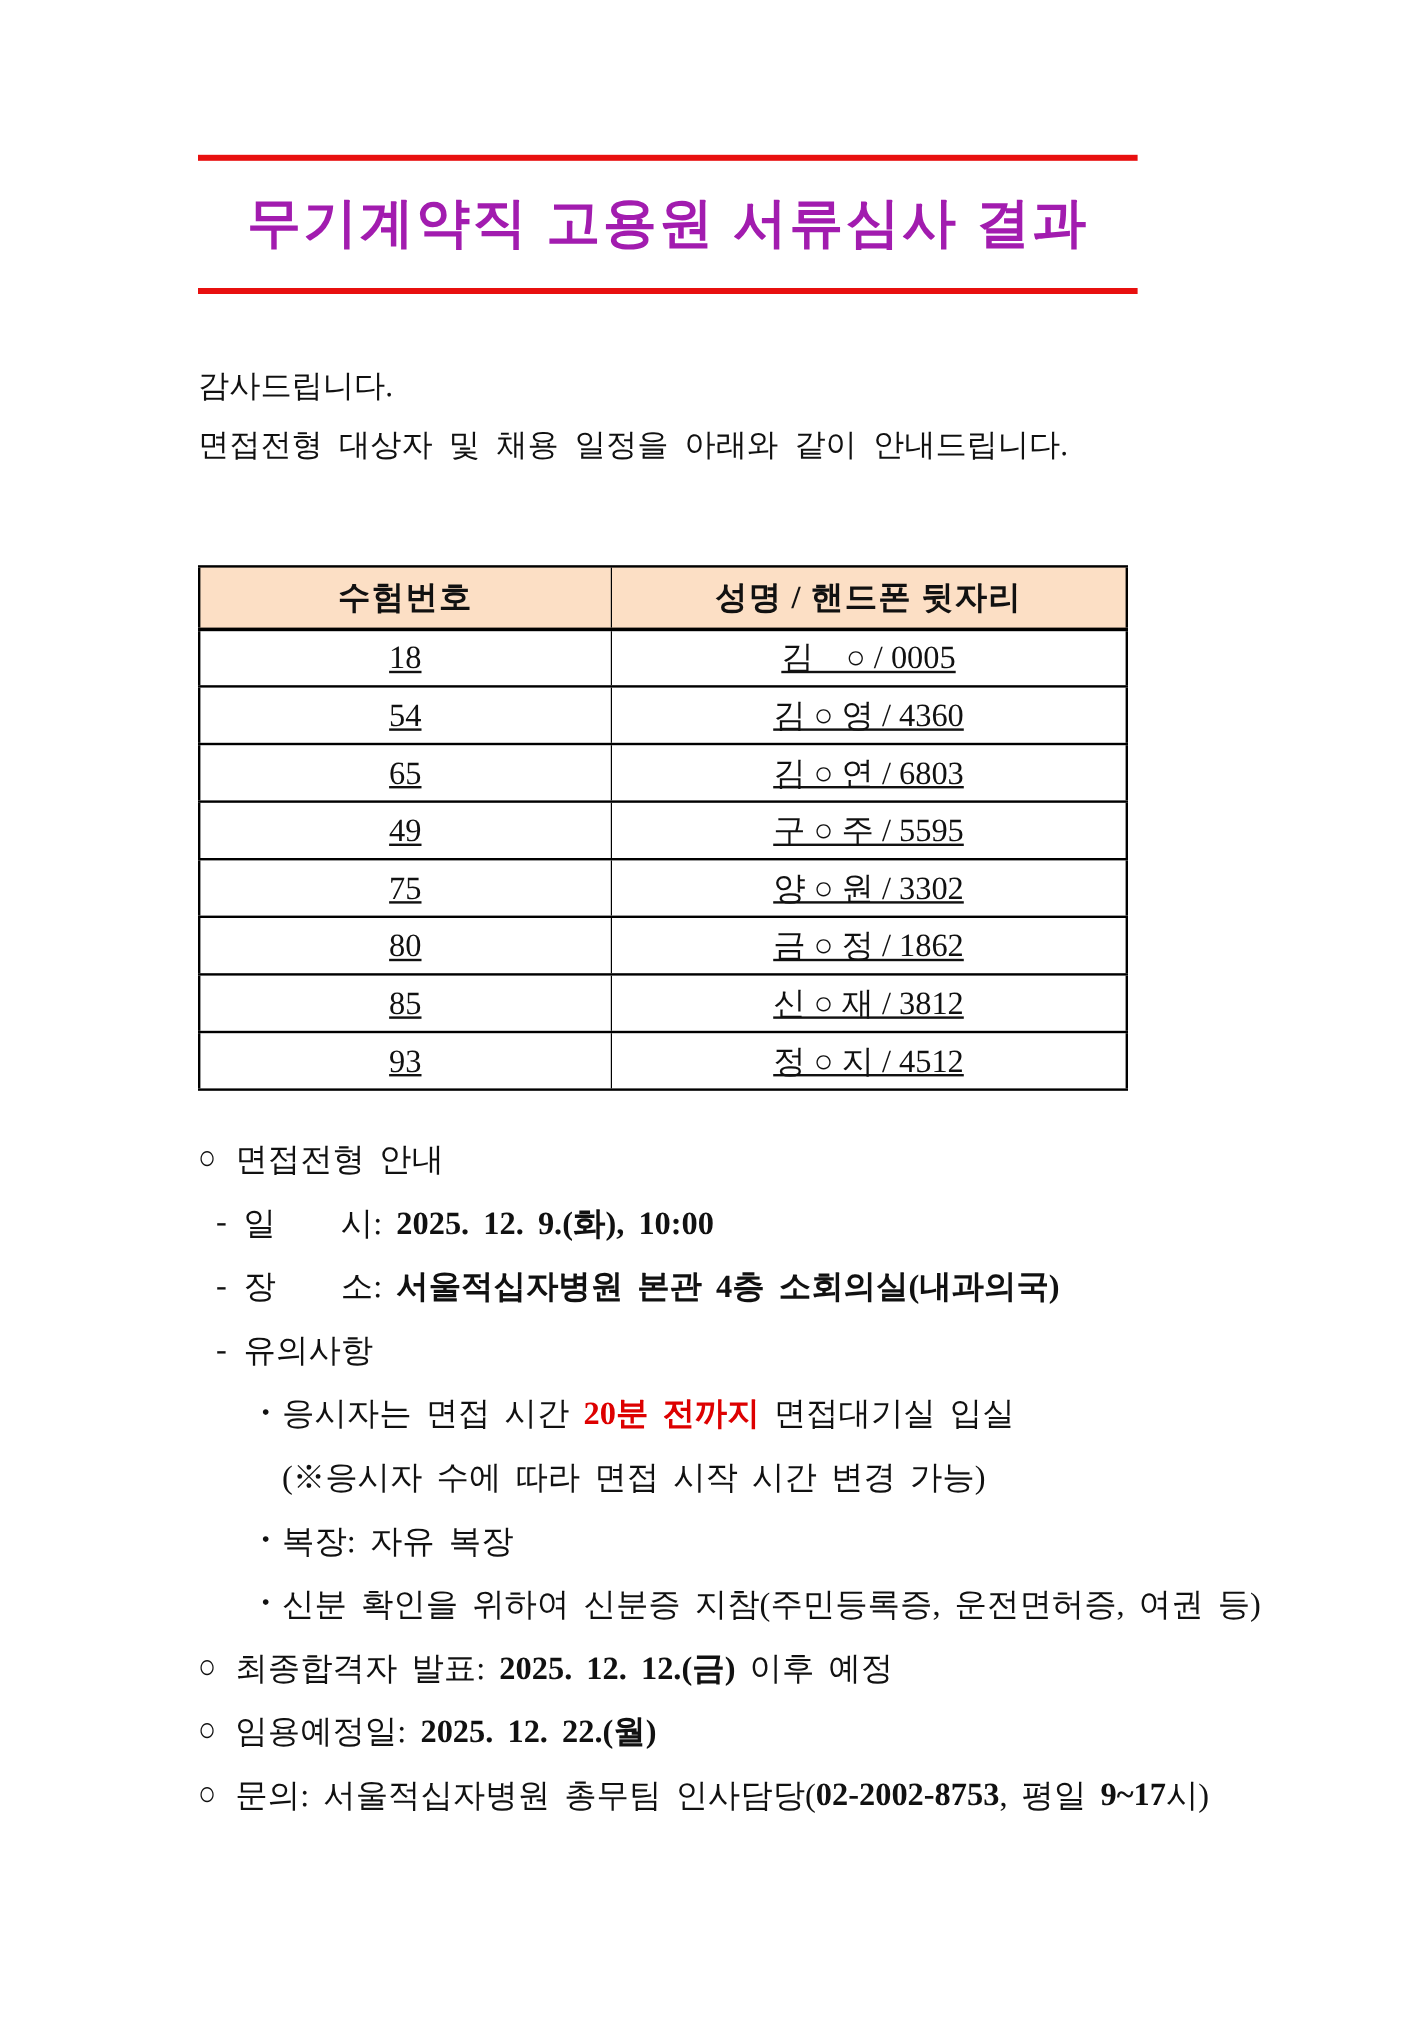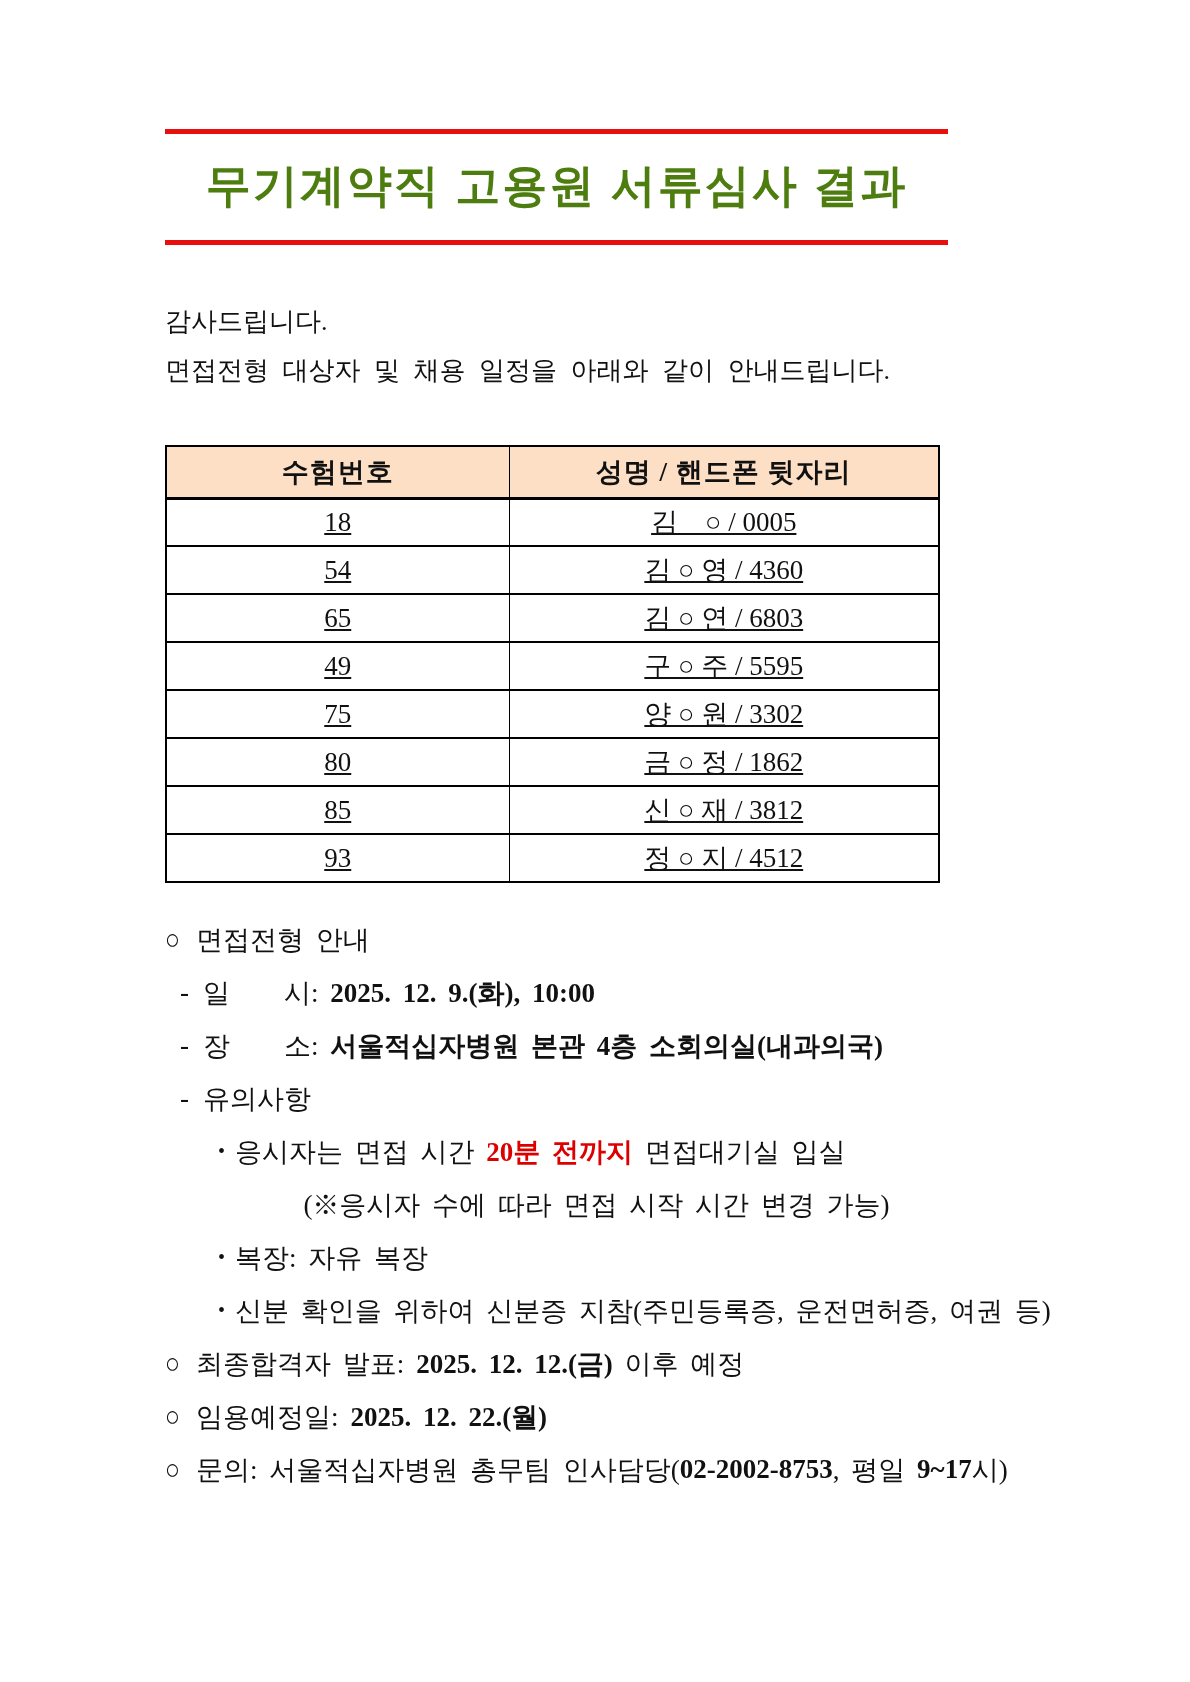--- a/index.html
+++ b/index.html
@@ -24,35 +24,35 @@
     background:#e8100f;
     width:783px;
   }
   .title {
     width:783px;
     text-align:center;
     font-family:"Liberation Sans","DejaVu Sans",sans-serif;
     font-weight:800;
     font-size:45px;
     letter-spacing:2px;
-    color:#4d7c0f;
+    color:#a21caf;
     padding:22px 0 24px 0;
   }
 
   
   .intro {
     margin-top:52px;
     font-size:26px;
     line-height:49px;
   }
   .intro-line { white-space:pre; word-spacing:7px; }
 
   
   table.roster {
-    margin-top:50px;
+    margin-top:76px;
     width:775px;
     border-collapse:collapse;
     border:2px solid #000;
     font-size:27px;
     table-layout:fixed;
   }
   table.roster col.c1 { width:343px; }
   table.roster th {
     background:#fcdfc5;
     font-weight:bold;
@@ -78,21 +78,21 @@
   .n-line {
     display:flex;
     align-items:center;
     height:53px;
     font-size:27px;
     word-spacing:5px;
     white-space:pre;
   }
   .lvl1 { padding-left:15px; }
   .lvl2 { padding-left:53px; }
-  .lvl3 { padding-left:70px;justify-content:center; }
+  .lvl3 { padding-left:70px; }
   .cbul { font-weight:bold; font-size:25px; margin-right:16px; transform:scaleY(1.15); }
   .dash { margin-right:14px; }
   .dbul { font-size:20px; margin-right:10px; }
   .b { font-weight:bold; }
   .hl {
     color:#dd0000;
     font-weight:bold;
     text-decoration-thickness:2.5px;
     text-underline-offset:7px;
   }

